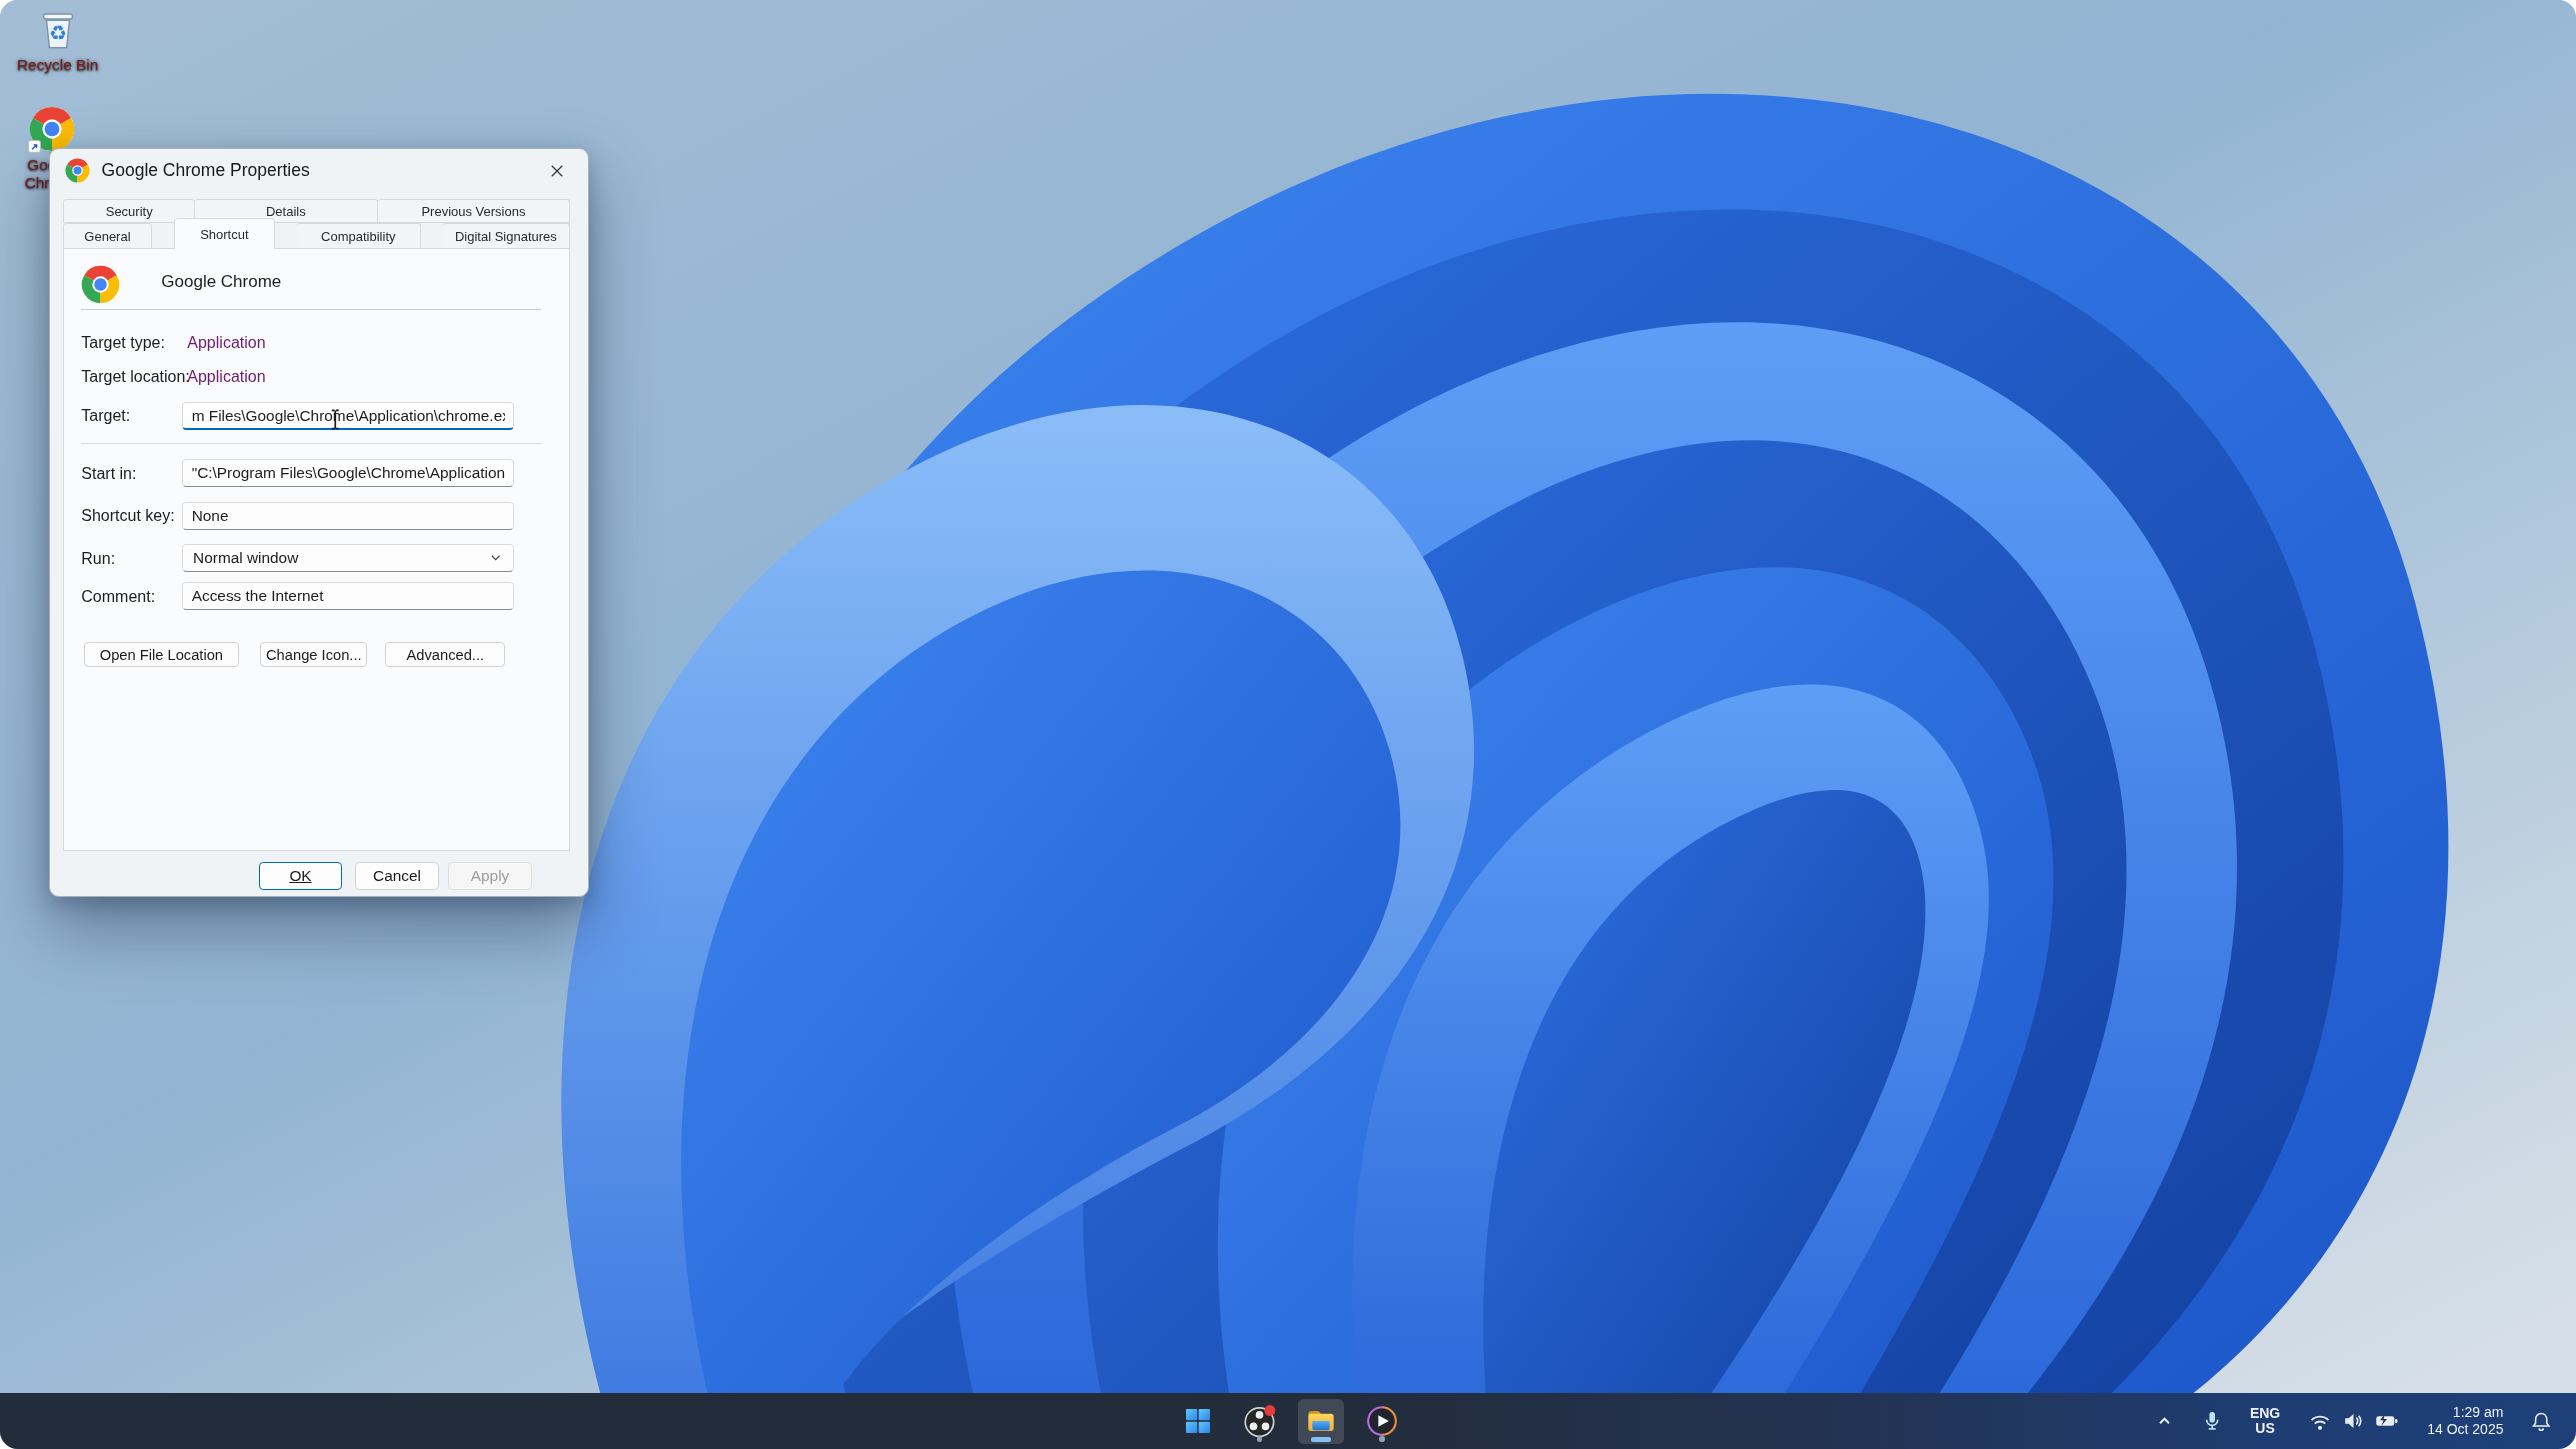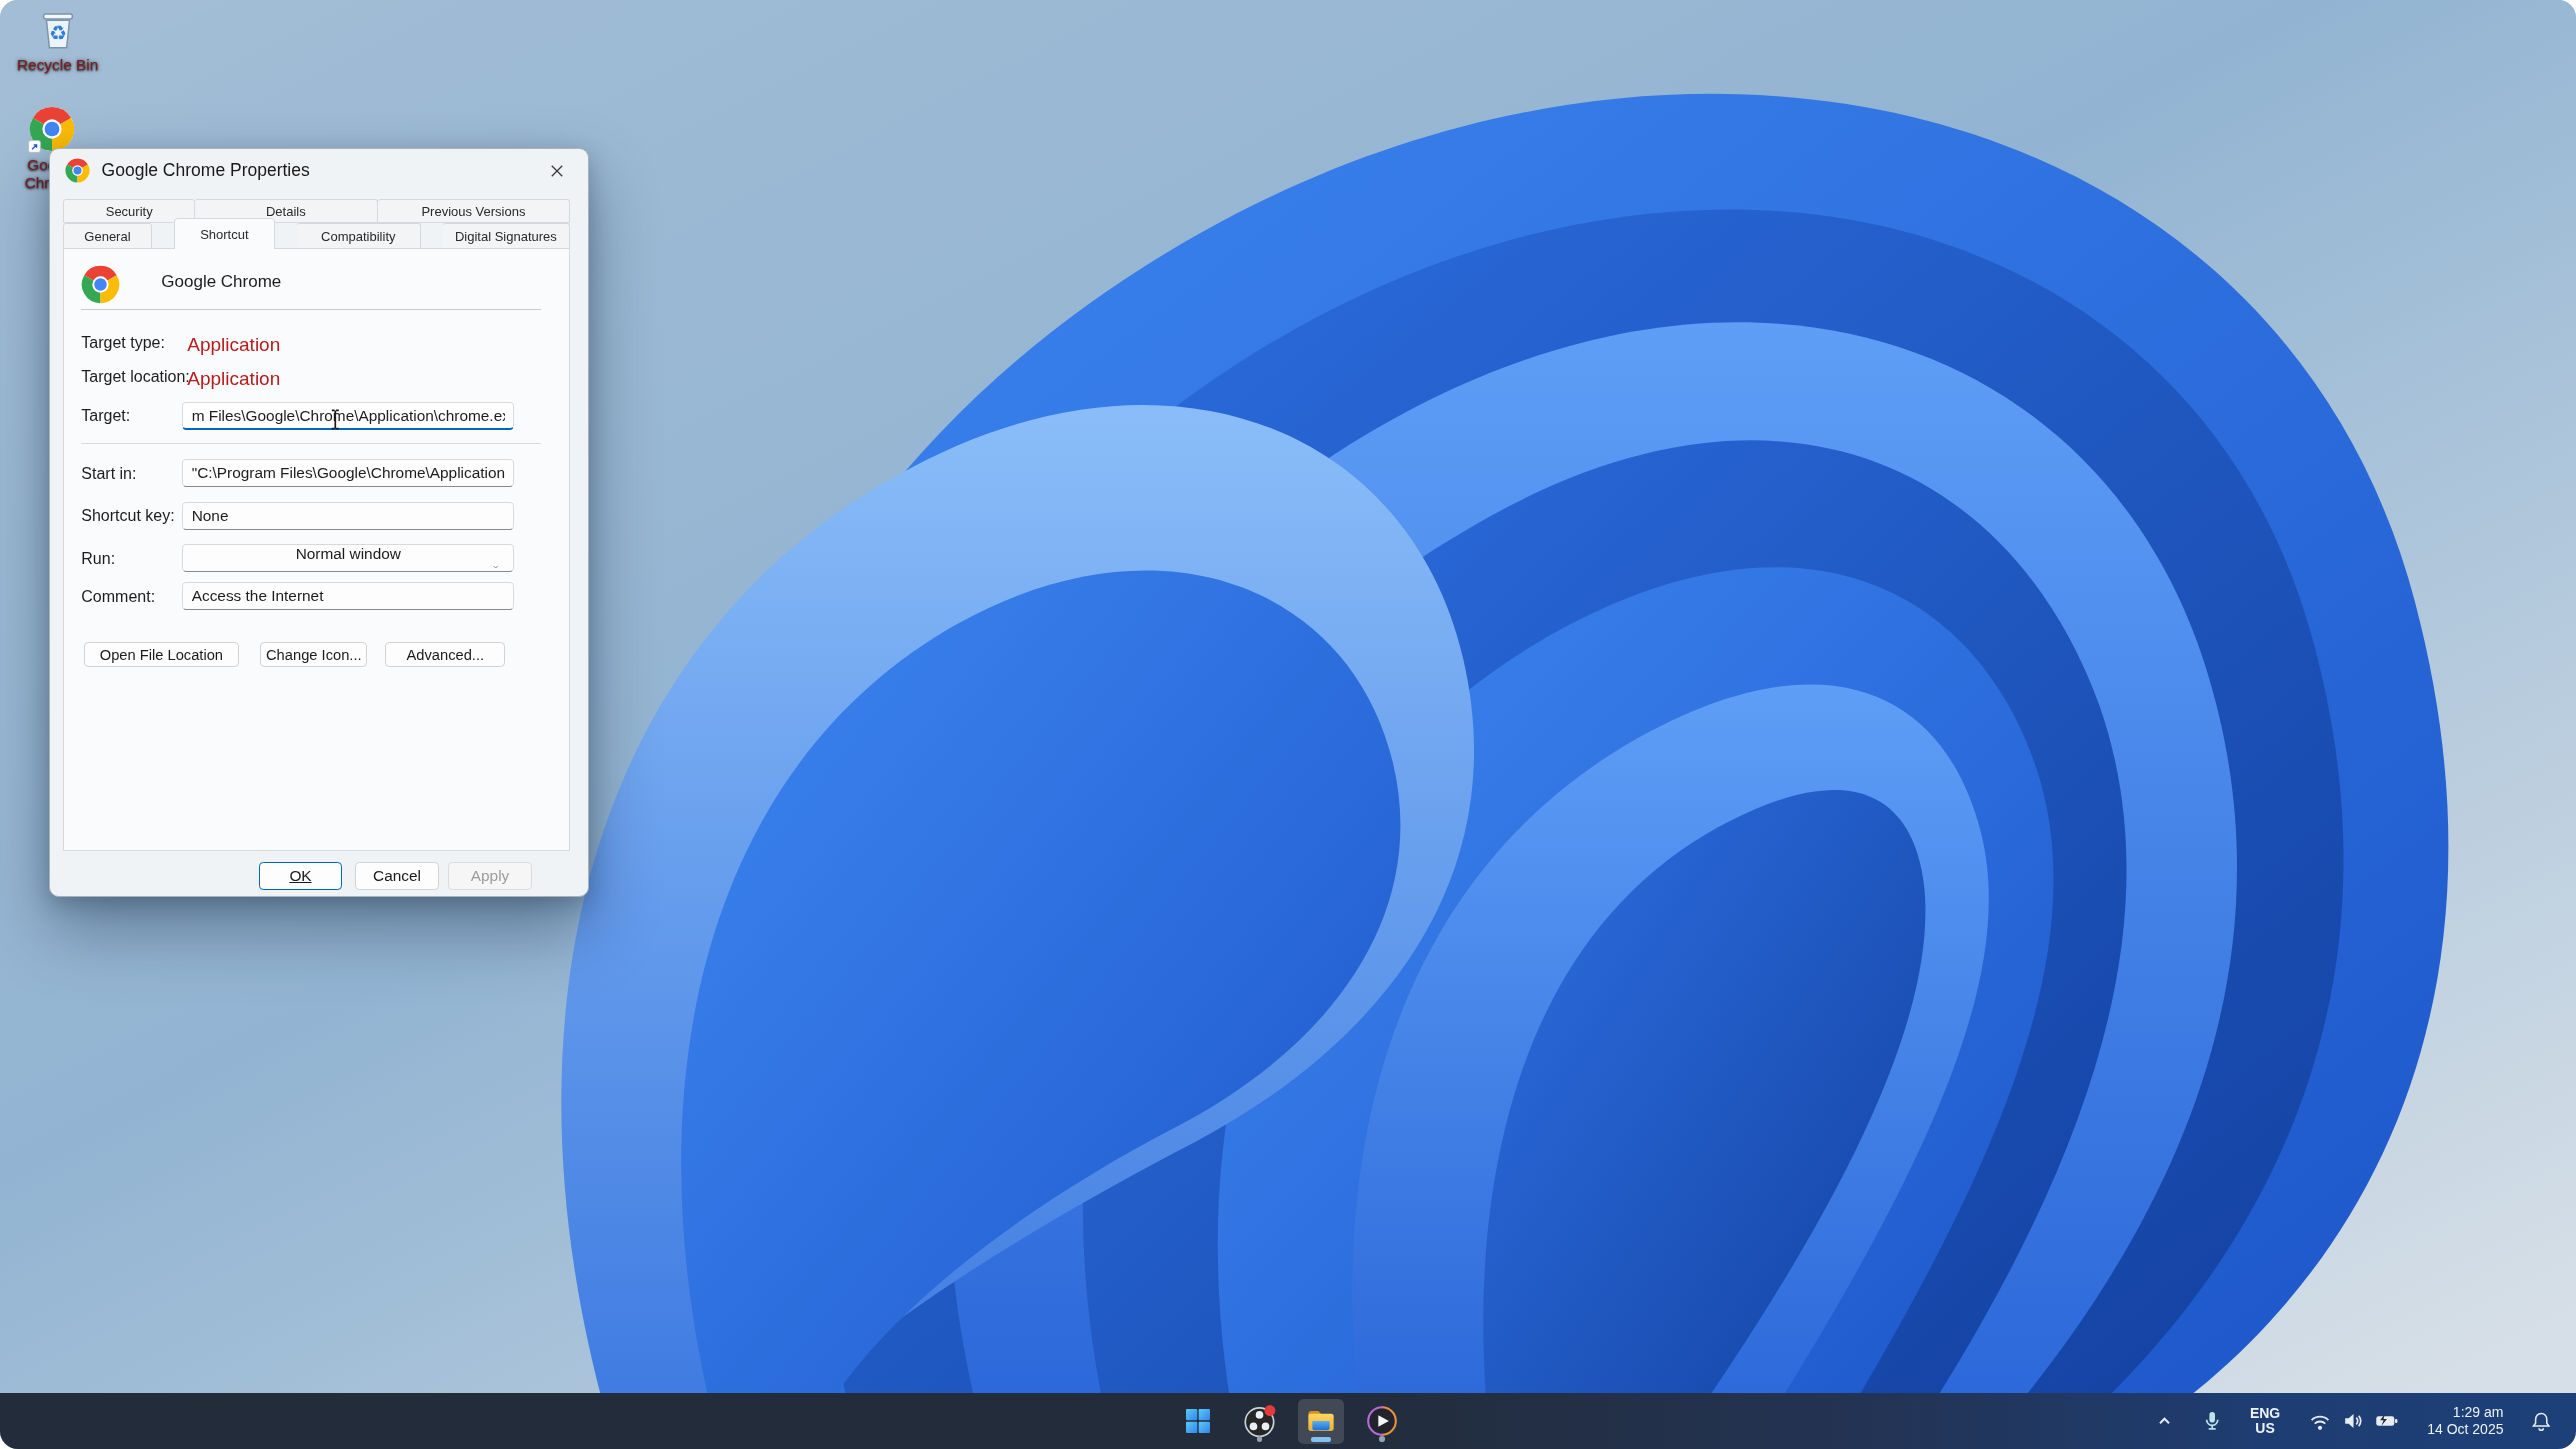--- a/index.html
+++ b/index.html
@@ -53,33 +53,33 @@
     background:#fafbfc; border:0.7px solid #d5d9dd; z-index:3;
   }
 
   .app-logo { position:absolute; left:17px; top:16px; width:39px; height:39px; }
   .app-name { position:absolute; left:97px; top:23px; font-size:17px; color:#1d1d1d; }
   .sep { position:absolute; left:17px; width:460px; height:0.7px; background:#c7ccd1; }
   .sep1 { top:60px; }
   .sep2 { top:194px; background:#d6dadd; }
 
   .f-label { position:absolute; left:17px; font-size:16px; color:#1d1d1d; }
-  .f-value { position:absolute; left:123px; font-size:19px; color:#b91c1c; }
+  .f-value { position:absolute; left:123px; font-size:16px; color:#701a75; }
 
   .tbox {
     position:absolute; left:118px; width:332px; height:28px;
     font-family:"Liberation Sans", sans-serif; font-size:15.4px; color:#1d1d1d;
     background:#fdfdfd; border:0.7px solid #d9d9d9; border-bottom:1.4px solid #8a8a8a;
     border-radius:4.2px; padding:0 8.4px; outline:none;
   }
   .tbox.focused { border-bottom:2.1px solid #0067c0; background:#ffffff; }
   .selectbox {
     position:absolute; left:118px; width:332px; height:28px;
     background:#fdfdfd; border:0.7px solid #d9d9d9; border-bottom:1.4px solid #8a8a8a;
-    border-radius:4.2px; padding:0 9.8px; display:flex; align-items:center; font-size:15.4px;flex-direction:column;
+    border-radius:4.2px; padding:0 9.8px; display:flex; align-items:center; font-size:15.4px;
   }
   .selectbox svg { margin-left:auto; }
 
   .wbtn {
     position:absolute; height:25px; background:#fdfdfd; border:0.7px solid #d2d2d2;
     border-radius:4.2px; font-family:"Liberation Sans", sans-serif; font-size:14.7px; color:#1b1b1b;
     display:flex; align-items:center; justify-content:center;margin-top:18px;
   }
   .btm-btn { top:713px; height:28px; position:absolute; background:#fdfdfd; border:0.7px solid #d2d2d2; border-radius:4.2px; font-size:15.4px; color:#1b1b1b; font-family:"Liberation Sans", sans-serif; display:flex; align-items:center; justify-content:center; }
   .btm-btn.ok { border:1.4px solid #0067c0; }

